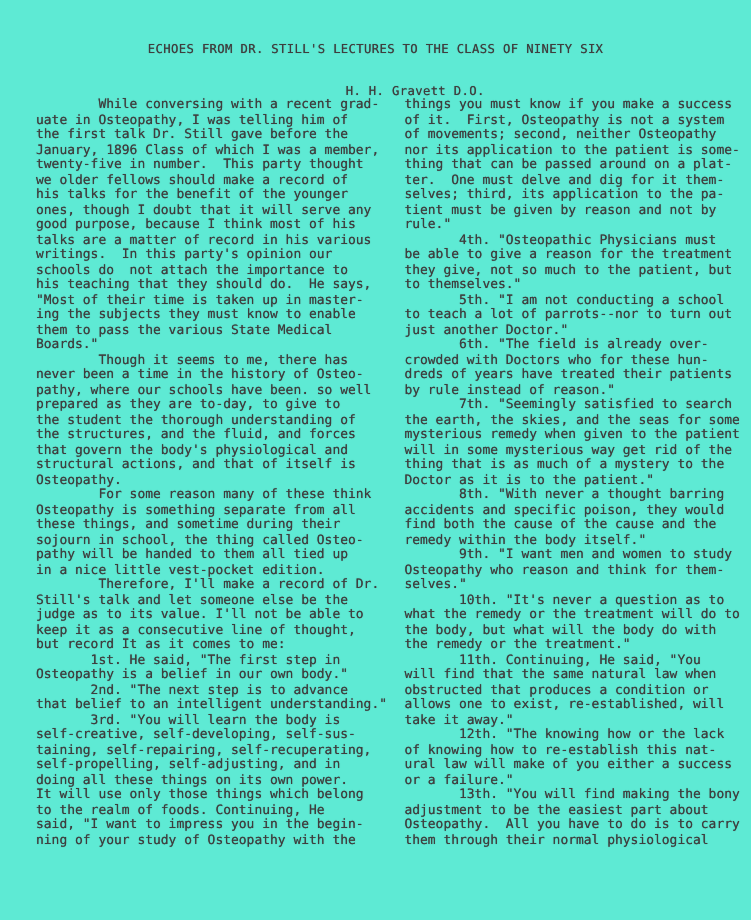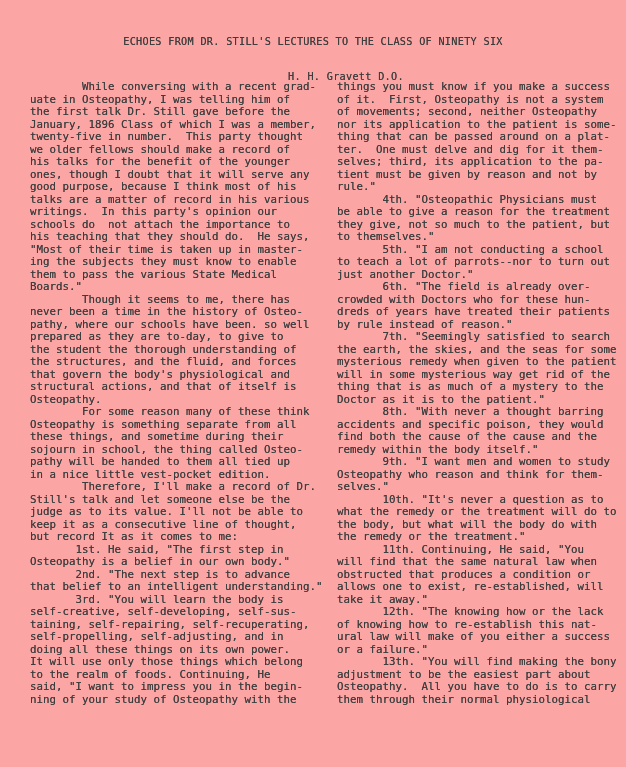--- a/index.html
+++ b/index.html
@@ -4,21 +4,21 @@
 <style>
   html, body {
     margin: 0;
     padding: 0;
     background: #ffffff;
   }
   .page {
     position: relative;
     width: 626px;
     height: 767px;
-    background: #fca5a5;
+    background: #5eead4;
     overflow: hidden;
     font-family: "DejaVu Sans Mono", "Liberation Mono", monospace;
   }
   .title {
     position: absolute;
     top: 36px;
     left: 0;
     width: 626px;
     margin: 0;
     text-align: center;

